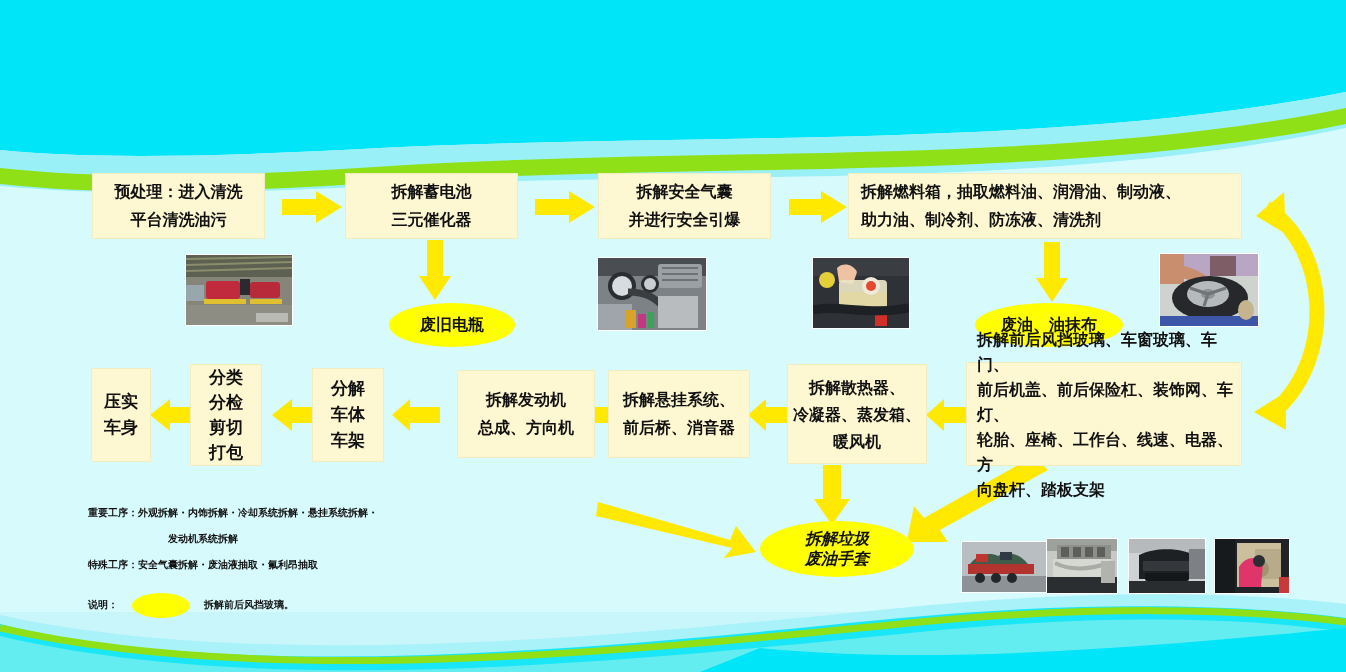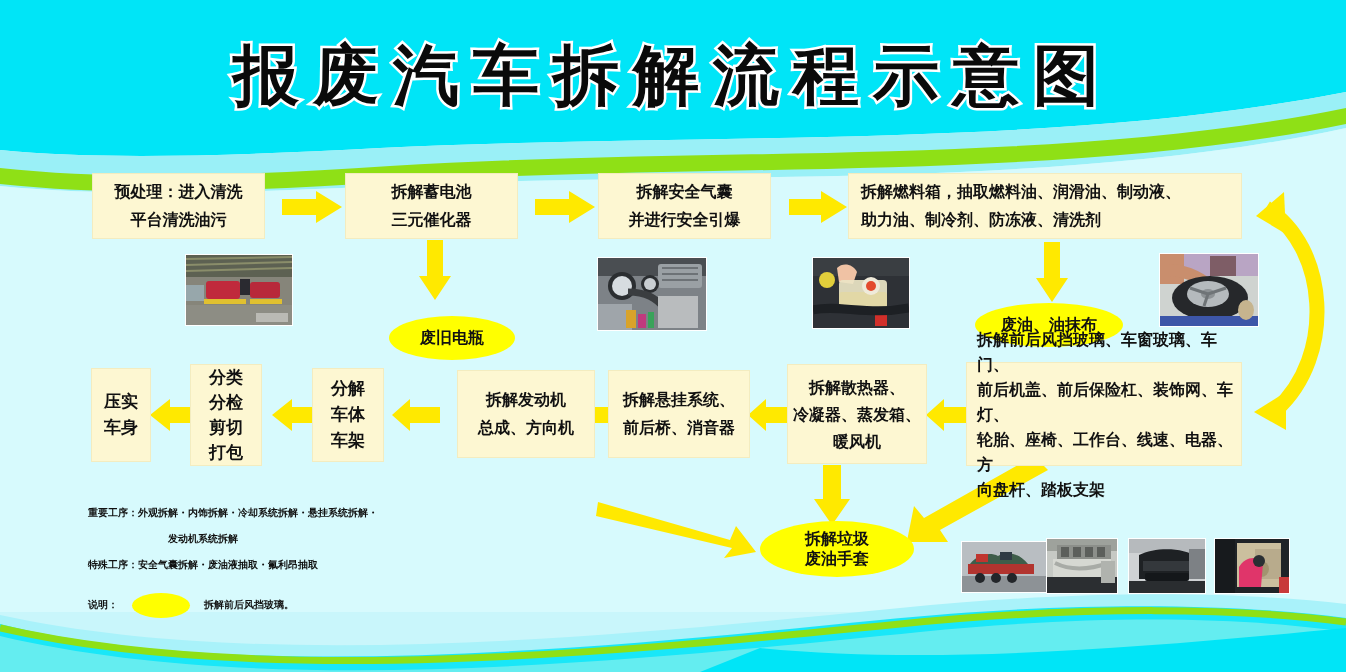--- a/index.html
+++ b/index.html
@@ -72,21 +72,20 @@
 
     <path d="M0,186 C100,196 230,194 380,186 C700,170 1050,192 1346,128 L1346,612 L0,612 Z" fill="#d7fafd"></path>
 
     <path d="M0,615 C260,672 620,636 900,608 C1090,589 1240,592 1346,604 L1346,672 L0,672 Z" fill="#a9f2fa"></path>
     <path d="M0,624 C240,684 600,648 880,620 C1080,600 1240,604 1346,618 L1346,672 L0,672 Z" fill="#00e5f7" opacity="0.85"></path>
     <path d="M0,636 C270,700 640,660 920,632 C1110,613 1250,618 1346,632 L1346,672 L0,672 Z" fill="#7defee" opacity="0.75"></path>
     <path d="M0,628 C260,688 620,652 900,624 C1090,605 1240,608 1346,622" fill="none" stroke="#8fe016" stroke-width="7"></path>
     <path d="M760,648 C940,666 1160,646 1346,628 L1346,672 L700,672 Z" fill="#00e5f7"></path>
   </svg>
 
-  <div class="title">报废汽车拆解流程示意图</div>
 
   <svg class="arrow" style="left:282px;top:190px;width:62px;height:34px;" viewBox="0 0 62 34">
     <path d="M0,9 L34,9 L34,1 L60,17 L34,33 L34,25 L0,25 Z" fill="#ffe900"></path>
   </svg>
   <svg class="arrow" style="left:535px;top:190px;width:62px;height:34px;" viewBox="0 0 62 34">
     <path d="M0,9 L34,9 L34,1 L60,17 L34,33 L34,25 L0,25 Z" fill="#ffe900"></path>
   </svg>
   <svg class="arrow" style="left:789px;top:190px;width:60px;height:34px;" viewBox="0 0 60 34">
     <path d="M0,9 L32,9 L32,1 L58,17 L32,33 L32,25 L0,25 Z" fill="#ffe900"></path>
   </svg>
@@ -147,29 +146,29 @@
   <div class="box" style="left:598px;top:173px;width:173px;height:66px;font-size:16px;line-height:28px;">
     <span class="txt">拆解安全气囊
 并进行安全引爆</span>
   </div>
 
   <div class="box left" style="left:848px;top:173px;width:394px;height:66px;font-size:16px;line-height:28px;padding-left:12px;justify-content:flex-start;">
     <span class="txt">拆解燃料箱，抽取燃料油、润滑油、制动液、
 助力油、制冷剂、防冻液、清洗剂</span>
   </div>
 
-  <div class="ellipse" style="left:389px;top:316px;width:126px;height:44px;font-size:16px;">
+  <div class="ellipse" style="left:389px;top:303px;width:126px;height:44px;font-size:16px;">
     <span>废旧电瓶</span>
   </div>
 
   <div class="ellipse" style="left:975px;top:303px;width:148px;height:44px;font-size:16px;">
     <span>废油、油抹布</span>
   </div>
 
-  <div class="ellipse" style="left:760px;top:521px;width:154px;height:56px;font-size:16px;">
+  <div class="ellipse" style="left:760px;top:521px;width:154px;height:56px;font-size:16px;font-style:italic;">
     <span>拆解垃圾
 废油手套</span>
   </div>
 
   <div class="box" style="left:91px;top:368px;width:60px;height:94px;font-size:17px;line-height:26px;">
     <span class="txt">压实
 车身</span>
   </div>
 
   <div class="box" style="left:190px;top:364px;width:72px;height:102px;font-size:17px;line-height:25px;">

